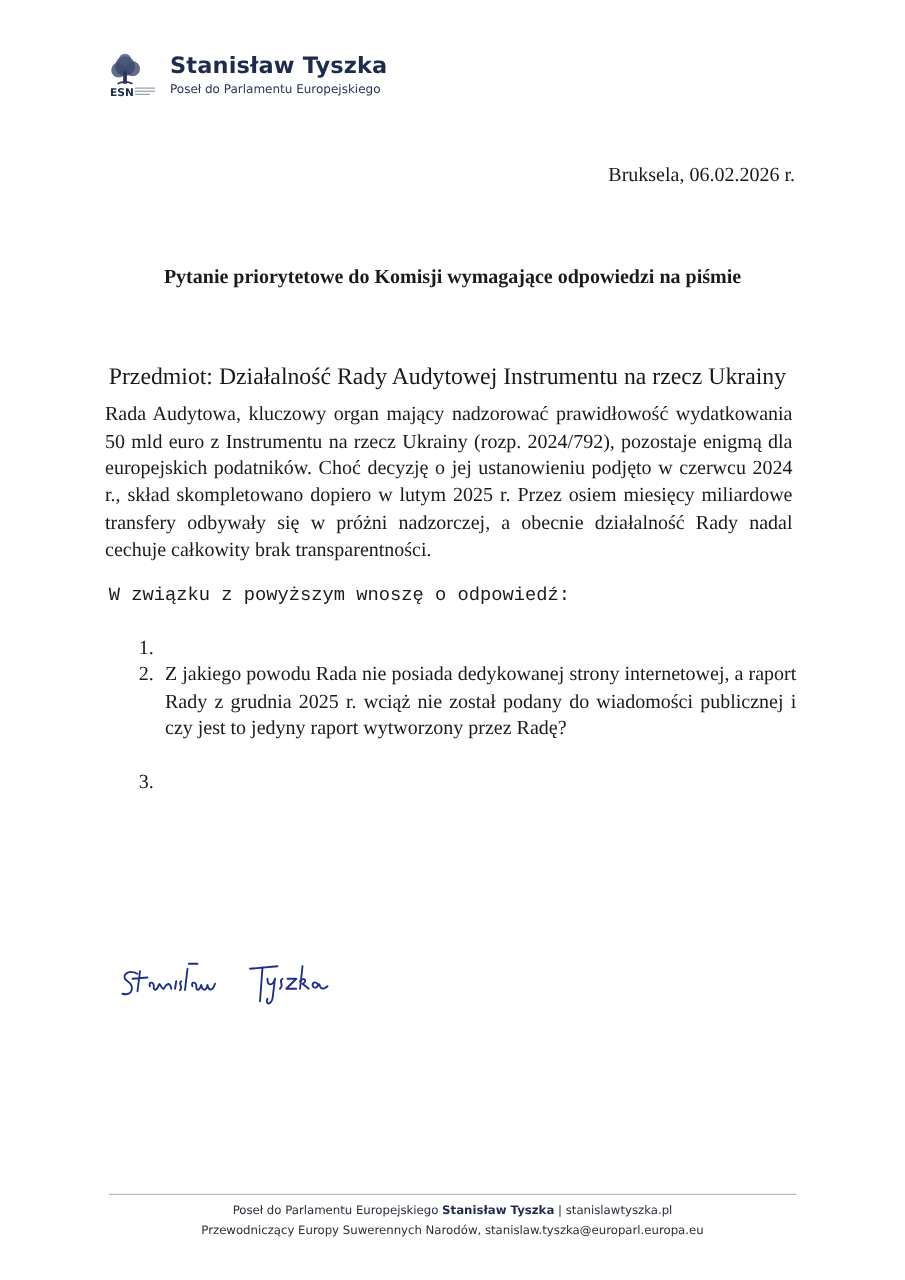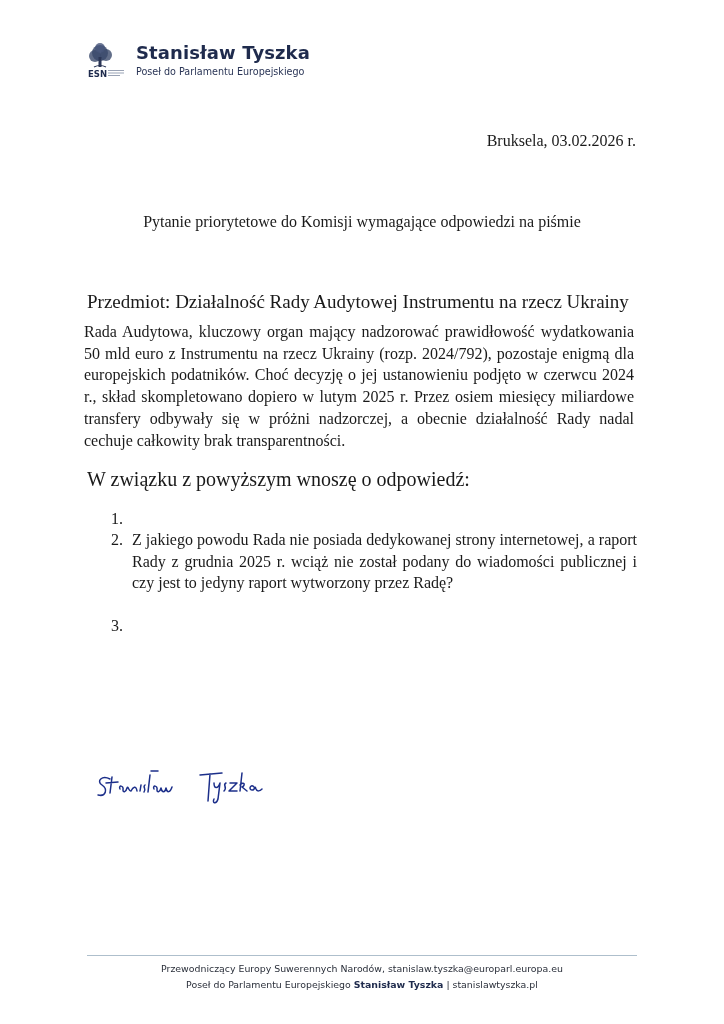--- a/index.html
+++ b/index.html
@@ -10,24 +10,24 @@
   .header { position: absolute; left: 86px; top: 38px; height: 44px; display: flex; align-items: center; }
   .logo { width: 42px; height: 42px; position: relative; margin-right: 8px; }
   .logo svg { display: block; }
   .brand { display: flex; flex-direction: column; justify-content: center; }
   .brand-name { font-family: "DejaVu Sans", sans-serif; font-weight: bold; font-size: 18px; color: #1f2b4d; letter-spacing: 0.1px; line-height: 22px; }
   .brand-sub { font-family: "DejaVu Sans", sans-serif; font-size: 9.6px; color: #2a3556; line-height: 13px; margin-top: 1px; }
 
   
   .serif { font-family: "Liberation Serif", "DejaVu Serif", serif; color: #1a1a1a; }
   .date { position: absolute; right: 88px; top: 132px; font-size: 16px; }
-  .title { position: absolute; left: 87px; width: 550px; top: 213px; font-size: 16px; font-weight: normal; text-align: center; }
+  .title { position: absolute; left: 87px; width: 550px; top: 213px; font-size: 16px; font-weight: bold; text-align: center; }
   .subject { position: absolute; left: 87px; top: 291px; font-size: 19px; }
   .para { position: absolute; left: 84px; width: 550px; top: 321px; font-size: 16px; line-height: 21.7px; text-align: justify; }
-  .request { position: absolute; left: 87px; top: 468px; font-size: 20px; }
+  .request { position: absolute; left: 87px; top: 468px; font-size: 15px; font-family: Liberation Mono, monospace; }
 
   .qlist { position: absolute; left: 87px; width: 550px; top: 508px; margin: 0; padding: 0; list-style: none; }
   .qitem { position: relative; padding-left: 45px; font-size: 16px; line-height: 21.7px; text-align: justify; margin-bottom: 21px; }
   .qnum { position: absolute; left: 24px; top: 0; }
 
   
   .signature { position: absolute; left: 92px; top: 763px; width: 200px; height: 45px; }
 
   
   .footer-line { position: absolute; left: 87px; width: 550px; top: 955px; height: 1px; background: #aebfcc; }
@@ -56,21 +56,21 @@
         <rect x="22" y="33.5" width="16" height="1" fill="#9aa3b5"></rect>
         <rect x="22" y="36" width="12" height="1" fill="#9aa3b5"></rect>
       </svg>
     </div>
     <div class="brand">
       <div class="brand-name">Stanisław Tyszka</div>
       <div class="brand-sub">Poseł do Parlamentu Europejskiego</div>
     </div>
   </div>
 
-  <div class="date serif">Bruksela, 03.02.2026 r.</div>
+  <div class="date serif">Bruksela, 06.02.2026 r.</div>
 
   <div class="title serif">Pytanie priorytetowe do Komisji wymagające odpowiedzi na piśmie</div>
 
   <div class="subject serif">Przedmiot: Działalność Rady Audytowej Instrumentu na rzecz Ukrainy</div>
 
   <div class="para serif">Rada Audytowa, kluczowy organ mający nadzorować prawidłowość wydatkowania 50 mld euro z Instrumentu na rzecz Ukrainy (rozp. 2024/792), pozostaje enigmą dla europejskich podatników. Choć decyzję o jej ustanowieniu podjęto w czerwcu 2024 r., skład skompletowano dopiero w lutym 2025 r. Przez osiem miesięcy miliardowe transfery odbywały się w próżni nadzorczej, a obecnie działalność Rady nadal cechuje całkowity brak transparentności.</div>
 
   <div class="request serif">W związku z powyższym wnoszę o odpowiedź:</div>
 
   <ol class="qlist serif">
@@ -107,19 +107,19 @@
         <path d="M134 20 C130 22 136 24 132 28"></path>
         <path d="M138 20 L145 20 L137 28 L145 28"></path>
         <path d="M150 10 L148 28 M148 22 C152 18 154 22 150 24 L155 28"></path>
         <path d="M162 24 C158 20 156 28 161 27 C163 26 163 22 164 26 C165 29 168 28 170 26"></path>
       </g>
     </svg>
   </div>
 
   <div class="footer-line"></div>
   <div class="footer">
-    <div>Przewodniczący Europy Suwerennych Narodów, stanislaw.tyszka@europarl.europa.eu</div>
     <div>
       <span>Poseł do Parlamentu Europejskiego </span><b>Stanisław Tyszka</b><span> | stanislawtyszka.pl</span>
     </div>
+    <div>Przewodniczący Europy Suwerennych Narodów, stanislaw.tyszka@europarl.europa.eu</div>
   </div>
 
 </div>
 
 </body></html>

